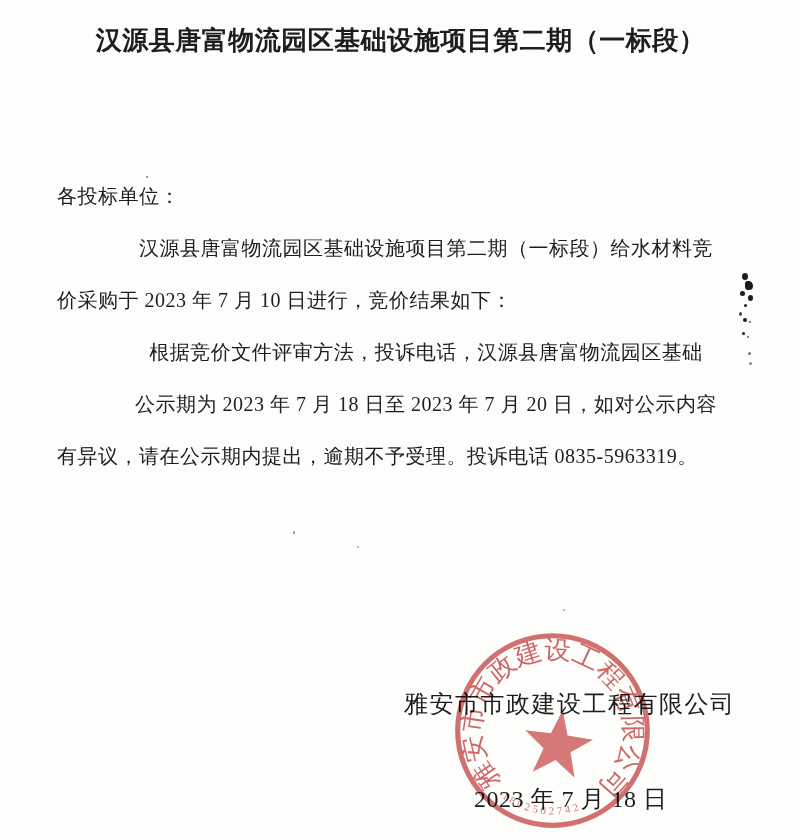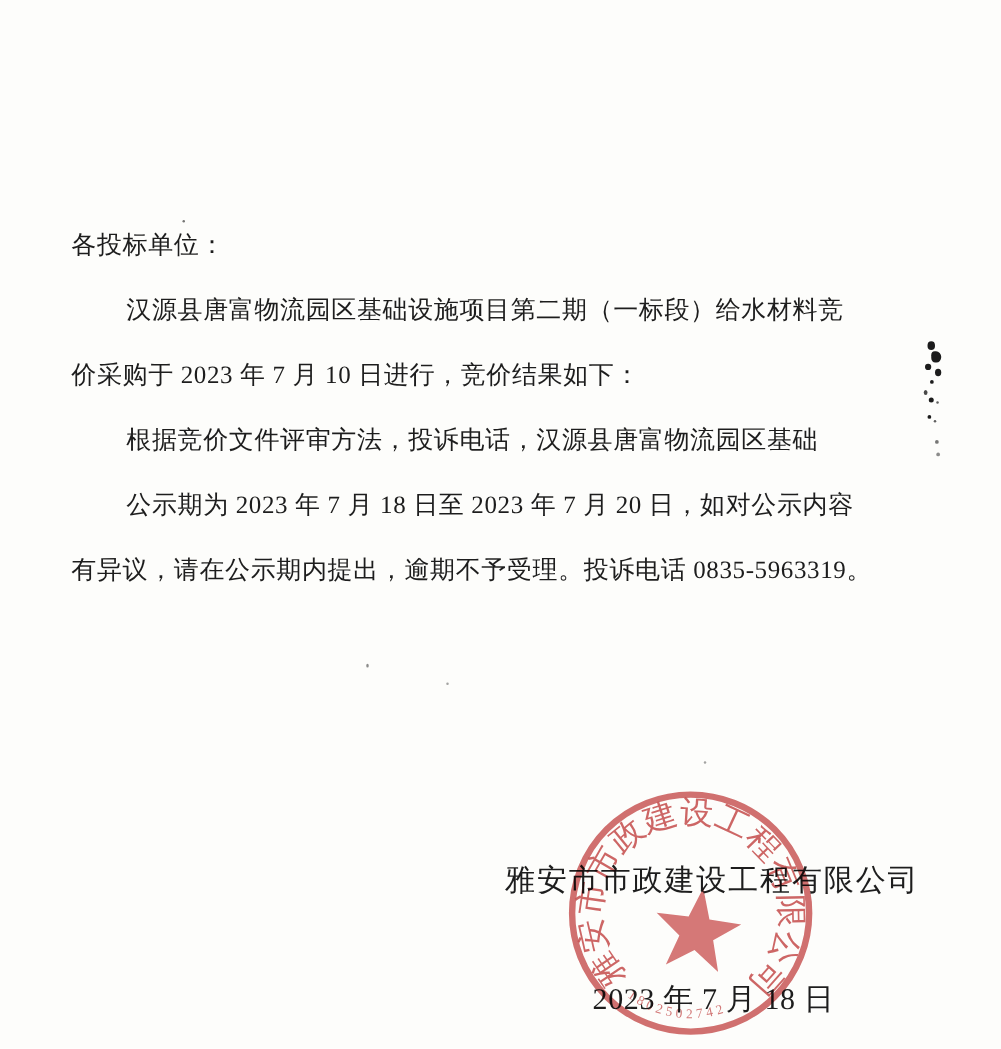--- a/index.html
+++ b/index.html
@@ -26,21 +26,21 @@
   }
   .body-text {
     position: absolute;
     top: 170px; left: 57px;
     width: 694px;
     font-size: 20px;
     line-height: 52px;
     letter-spacing: 0.5px;
     white-space: nowrap;
   }
-  .body-text .indent { padding-left: 44px; }
+  .body-text .indent { padding-left: 44px; text-align: center; }
   .signature-company {
     position: absolute;
     top: 688px; left: 404px;
     font-size: 24px;
     letter-spacing: 1.5px;
     white-space: nowrap;
   }
   .signature-date {
     position: absolute;
     top: 783px; left: 474px;
@@ -64,20 +64,21 @@
     background: #1c1c1c;
     border-radius: 50%;
   }
 </style>
 </head>
 <body>
 
 <div class="page">
 
   <div class="doc-title">
+    <div>汉源县唐富物流园区基础设施项目第二期（一标段）</div>
   </div>
 
   <div class="body-text">
     <div>各投标单位：</div>
     <div class="indent">汉源县唐富物流园区基础设施项目第二期（一标段）给水材料竞</div>
     <div>价采购于 2023 年 7 月 10 日进行，竞价结果如下：</div>
     <div class="indent">根据竞价文件评审方法，投诉电话，汉源县唐富物流园区基础</div>
     <div class="indent">公示期为 2023 年 7 月 18 日至 2023 年 7 月 20 日，如对公示内容</div>
     <div>有异议，请在公示期内提出，逾期不予受理。投诉电话 0835-5963319。</div>
   </div>

